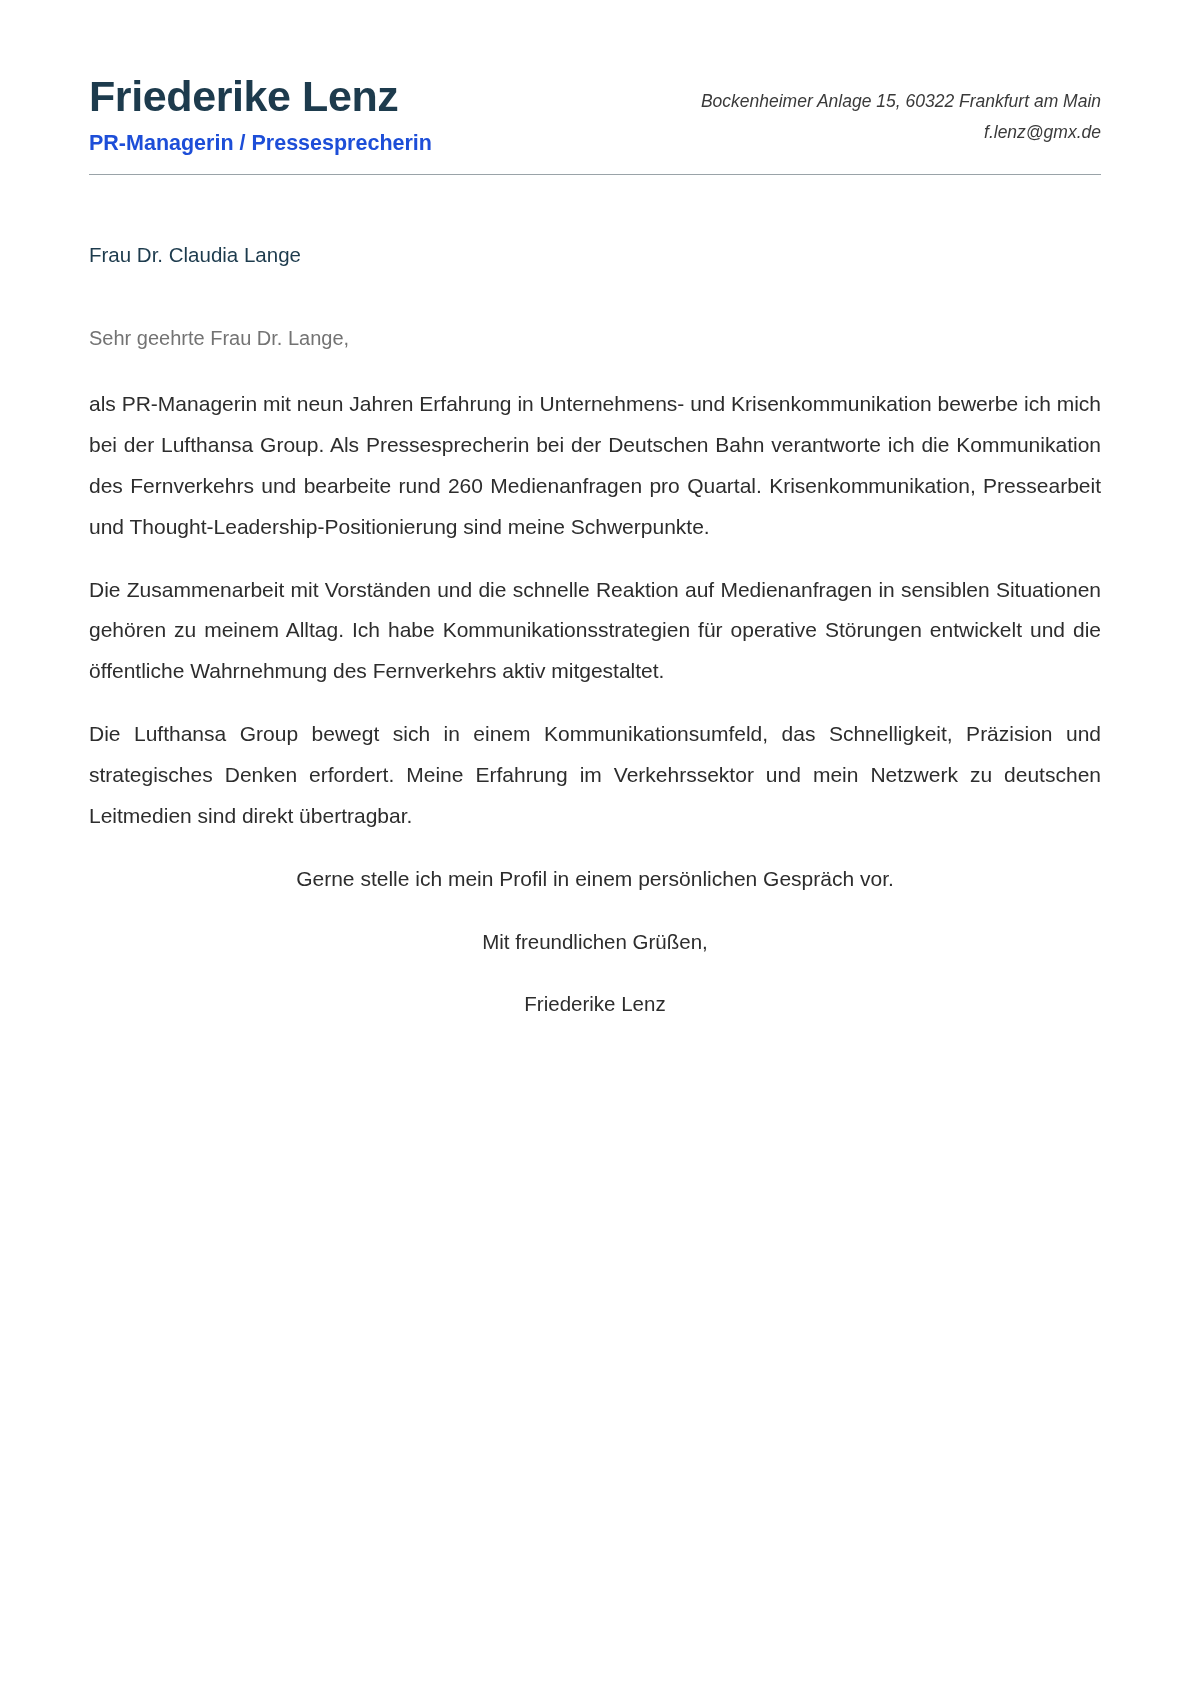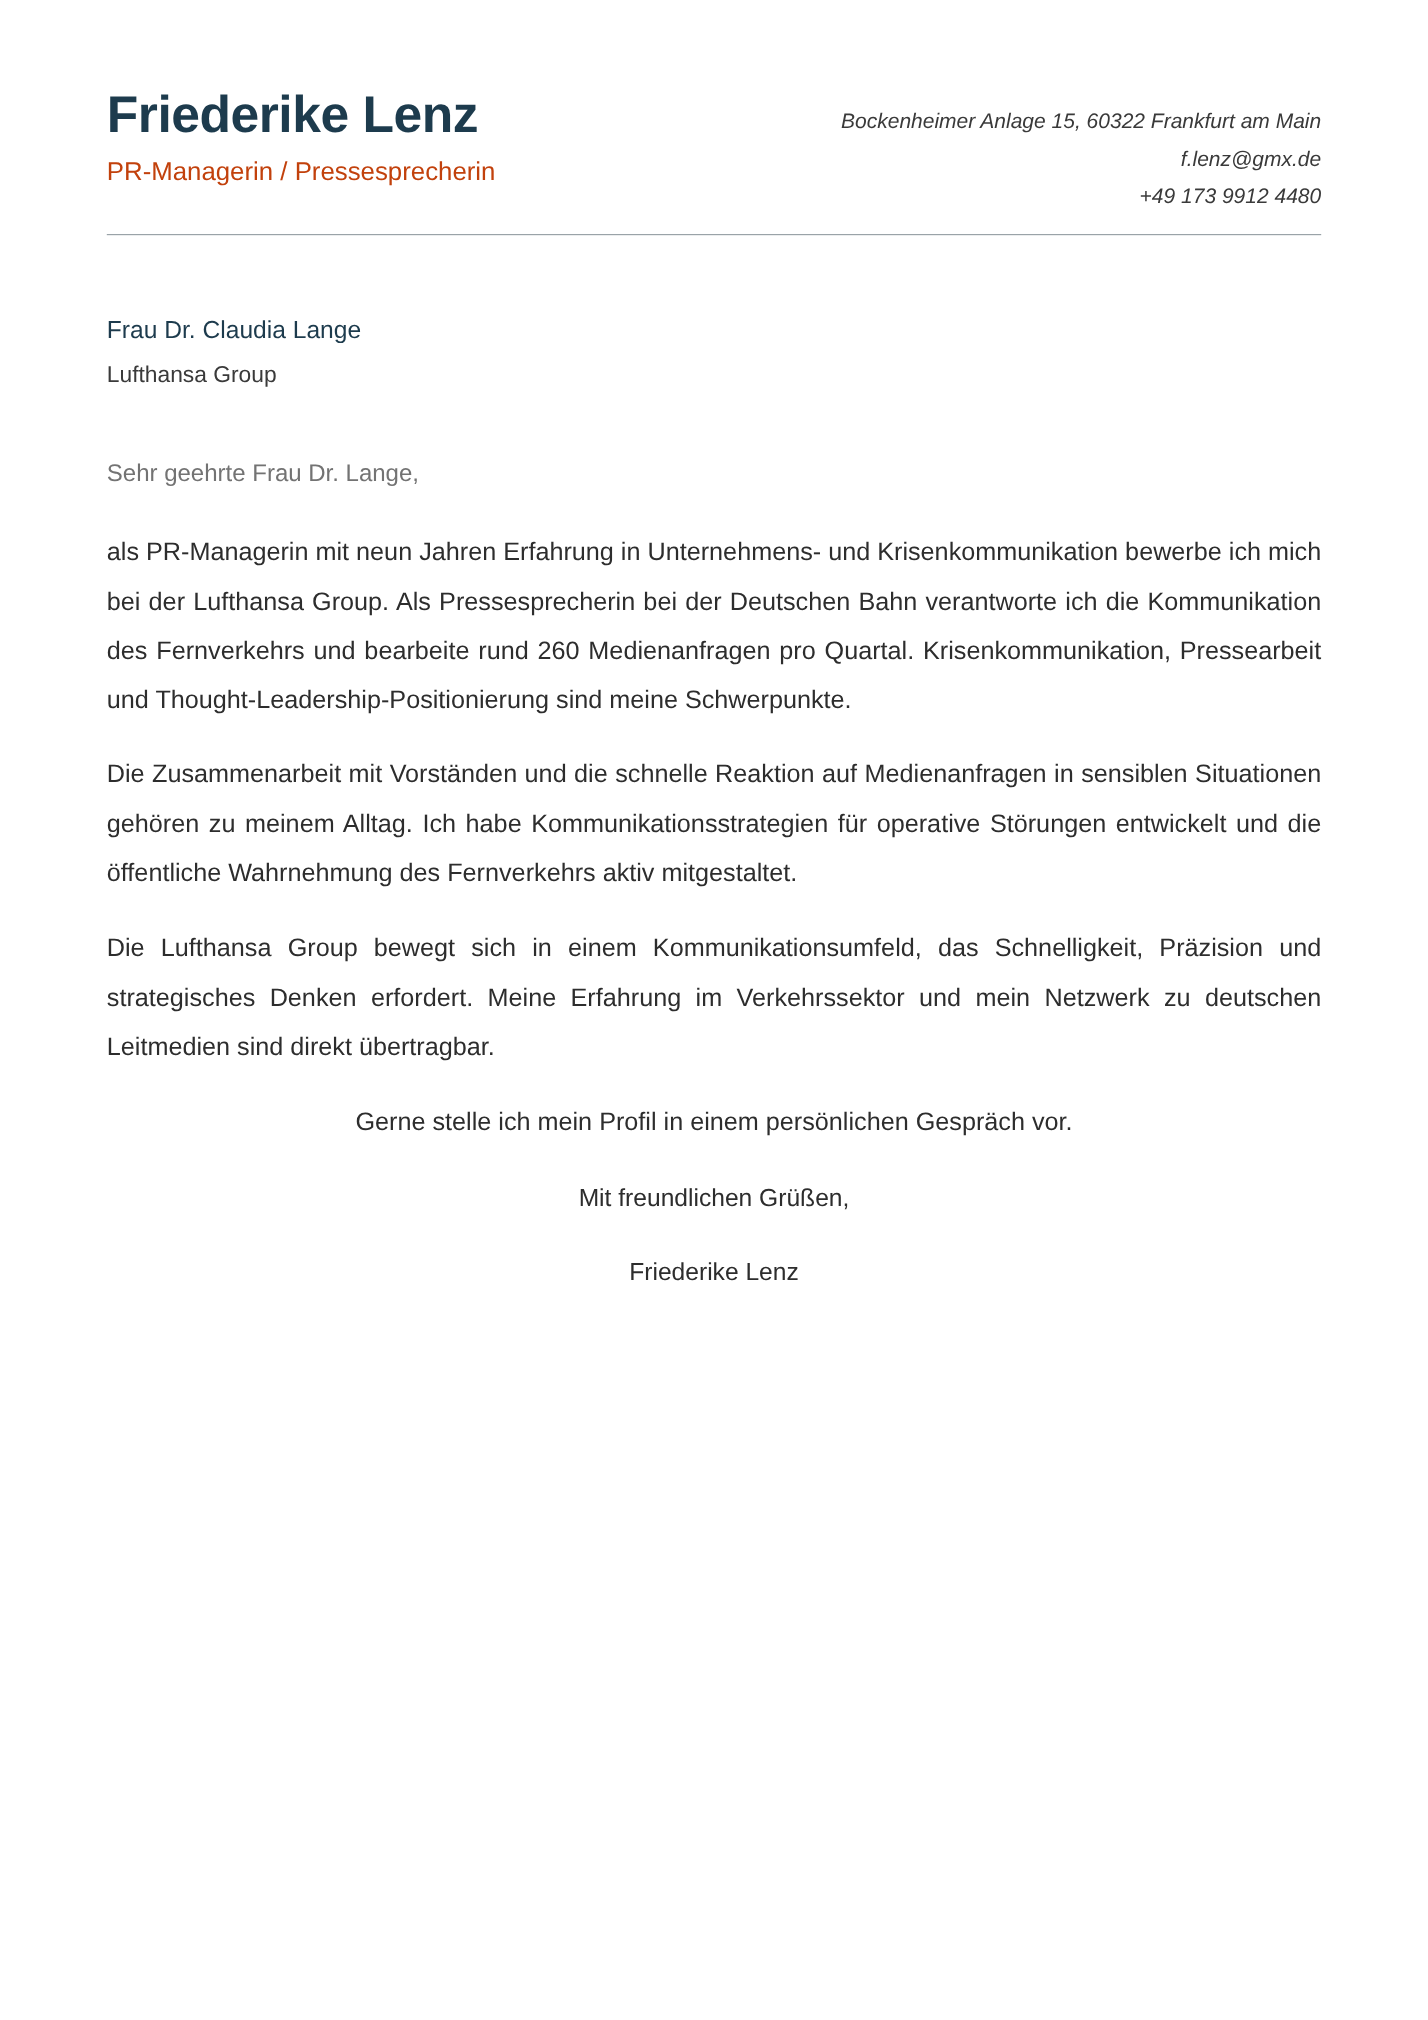--- a/index.html
+++ b/index.html
@@ -42,22 +42,22 @@
     line-height: 1.12;
     font-weight: 700;
     color: #1d3b4d;
     letter-spacing: -0.4px;
     margin: 0;
     white-space: nowrap;
   }
   .identity-role {
     font-size: 21.5px;
     line-height: 1.3;
-    font-weight: 400;
-    color: #c2410c;
+    font-weight: 700;
+    color: #1d4ed8;
     margin: 10px 0 0 0;
     white-space: nowrap;
     text-align: right;
   }
   .contact-block {
     flex: 1 1 auto;
     text-align: right;
     padding-top: 14px;
     font-size: 17.5px;
     line-height: 1.78;
@@ -139,28 +139,26 @@
 <div class="page">
 
   <header class="letterhead">
     <div class="identity">
       <h1 class="identity-name">Friederike Lenz</h1>
       <p class="identity-role">PR-Managerin / Pressesprecherin</p>
     </div>
     <div class="contact-block">
       <span class="contact-line">Bockenheimer Anlage 15, 60322 Frankfurt am Main</span>
       <span class="contact-line">f.lenz@gmx.de</span>
-      <span class="contact-line">+49 173 9912 4480</span>
     </div>
   </header>
 
   <section class="meta">
     <div class="recipient">
       <p class="recipient-name">Frau Dr. Claudia Lange</p>
-      <p class="recipient-company">Lufthansa Group</p>
     </div>
   </section>
 
   <section class="letter-body">
     <p class="salutation">Sehr geehrte Frau Dr. Lange,</p>
 
     <p class="body-paragraph">als PR-Managerin mit neun Jahren Erfahrung in Unternehmens- und Krisenkommunikation bewerbe ich mich bei der Lufthansa Group. Als Pressesprecherin bei der Deutschen Bahn verantworte ich die Kommunikation des Fernverkehrs und bearbeite rund 260 Medienanfragen pro Quartal. Krisenkommunikation, Pressearbeit und Thought-Leadership-Positionierung sind meine Schwerpunkte.</p>
 
     <p class="body-paragraph">Die Zusammenarbeit mit Vorständen und die schnelle Reaktion auf Medienanfragen in sensiblen Situationen gehören zu meinem Alltag. Ich habe Kommunikationsstrategien für operative Störungen entwickelt und die öffentliche Wahrnehmung des Fernverkehrs aktiv mitgestaltet.</p>
 

